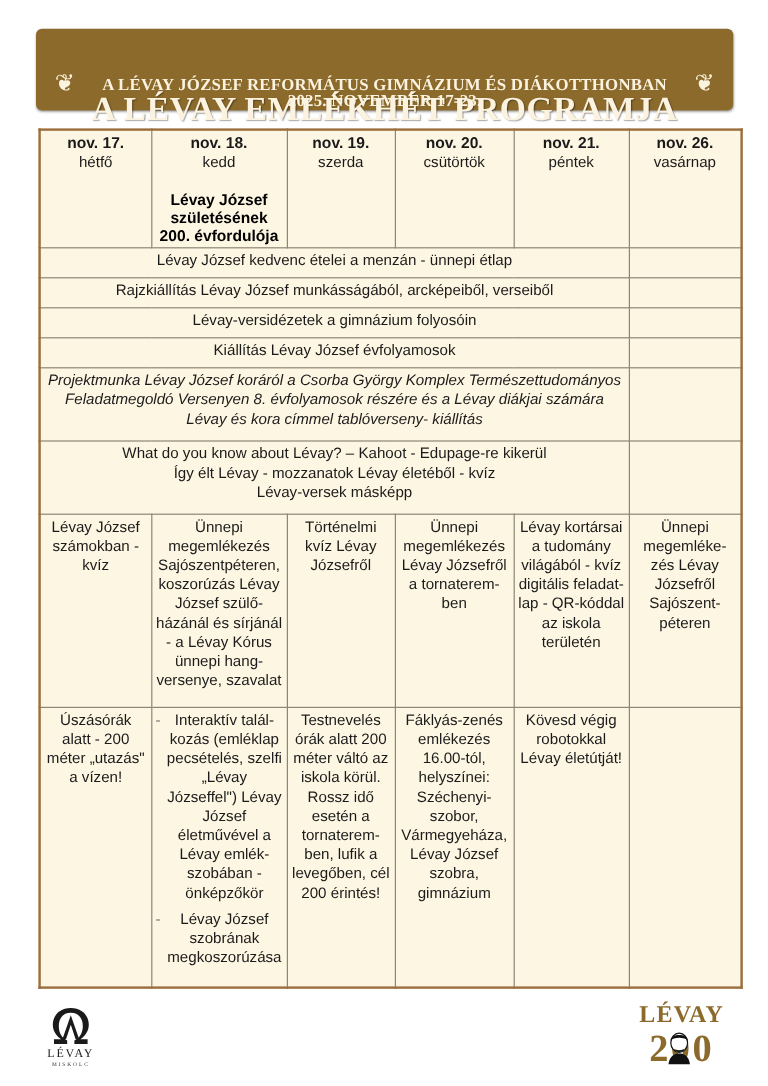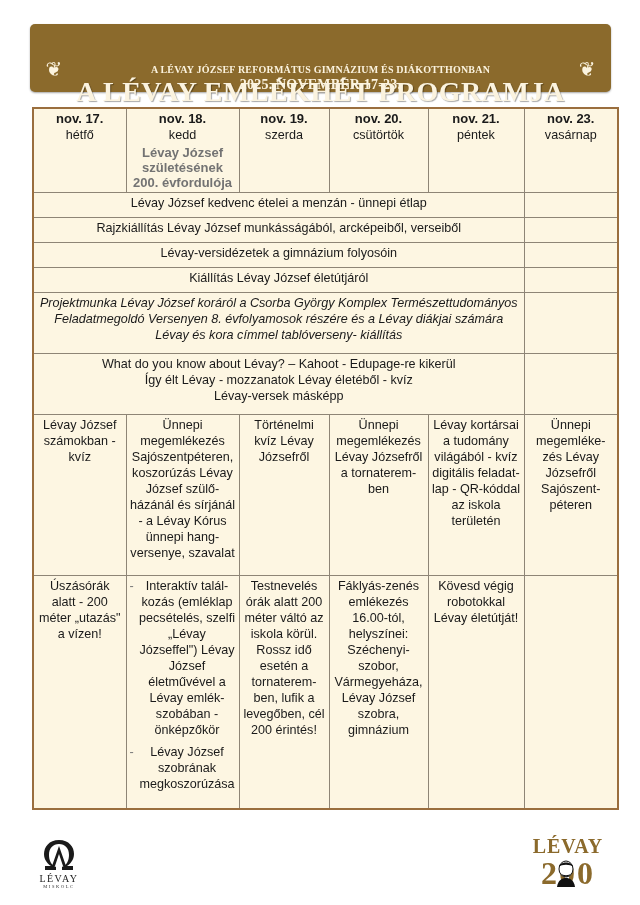--- a/index.html
+++ b/index.html
@@ -7,34 +7,34 @@
 
   .banner {
     position:absolute; left:30px; top:24px; width:581px; height:68px;
     background:#8b6a2c; border-radius:5px;
     box-shadow: 0 1px 2px rgba(0,0,0,0.35);
     color:#fbf3df; text-align:center;
   }
   .banner .title-line { position:absolute; left:0; right:0; top:6px; display:flex; justify-content:center; align-items:center; gap:14px; }
   .banner .title { font-family:"Liberation Serif", serif; font-weight:bold; font-size:28px; letter-spacing:0.5px; line-height:32px; text-shadow:1px 1px 1px rgba(0,0,0,0.35);margin-top:46px; }
   .banner .ornament { font-family:"DejaVu Serif", serif; font-size:20px; line-height:20px; color:#fbf3df; }
-  .banner .sub1 { position:absolute; left:0; right:0; top:40px; font-family:"Liberation Serif", serif; font-weight:bold; font-size:10px; letter-spacing:0.2px; }
+  .banner .sub1 { position:absolute; left:0; right:0; top:40px; font-family:"Liberation Serif", serif; font-weight:bold; font-size:14px; letter-spacing:0.2px; }
   .banner .sub2 { position:absolute; left:0; right:0; top:53px; font-family:"Liberation Serif", serif; font-weight:bold; font-size:14px; letter-spacing:0.2px; }
 
   table.program {
     position:absolute; left:32px; top:107px; width:585px;
     border-collapse:collapse; background:#fdf6e2;
     border:2px solid #9a6e3e;
     font-size:12.6px; color:#1a1a1a; line-height:16px;
     table-layout:fixed;
   }
   table.program td { border:1px solid #8e8576; vertical-align:top; padding:2px 3px;text-align:center; }
   .hdr td { text-align:center; padding-top:4px; height:79px; }
   .hdr .date { font-weight:bold; font-size:13px; }
-  .hdr .note { color:#737373; font-weight:bold; font-size:13px; line-height:15px; margin-top:2px; }
+  .hdr .note { color:#000000; font-weight:bold; font-size:13px; line-height:15px; margin-top:16px; }
   .wide td { height:20px; }
   .r-proj td { height:56px;font-style:italic; }
   .r-what td { height:56px; }
   .r-a td { height:156px; }
   .r-b td { height:228px; }
   .dash-item { position:relative; padding-left:9px; }
   .dash-item .dash { position:absolute; left:0; top:0; color:#777; }
   .dash-item + .dash-item { margin-top:6px; }
 
   .logo-left { position:absolute; left:34px; top:838px; width:50px; height:60px; text-align:center; }
@@ -90,39 +90,39 @@
     </td>
     <td>
       <div class="date">nov. 20.</div>
       <div>csütörtök</div>
     </td>
     <td>
       <div class="date">nov. 21.</div>
       <div>péntek</div>
     </td>
     <td>
-      <div class="date">nov. 23.</div>
+      <div class="date">nov. 26.</div>
       <div>vasárnap</div>
     </td>
   </tr>
 
   <tr class="wide">
     <td colspan="5"><span>Lévay József kedvenc ételei a menzán - ünnepi étlap</span></td>
     <td></td>
   </tr>
   <tr class="wide">
     <td colspan="5"><span>Rajzkiállítás Lévay József munkásságából, arcképeiből, verseiből</span></td>
     <td></td>
   </tr>
   <tr class="wide">
     <td colspan="5"><span>Lévay-versidézetek a gimnázium folyosóin</span></td>
     <td></td>
   </tr>
   <tr class="wide">
-    <td colspan="5"><span>Kiállítás Lévay József életútjáról</span></td>
+    <td colspan="5"><span>Kiállítás Lévay József évfolyamosok</span></td>
     <td></td>
   </tr>
   <tr class="r-proj">
     <td colspan="5">
       <div>Projektmunka Lévay József koráról a Csorba György Komplex Természettudományos</div>
       <div>Feladatmegoldó Versenyen 8. évfolyamosok részére és a Lévay diákjai számára</div>
       <div>Lévay és kora címmel tablóverseny- kiállítás</div>
     </td>
     <td></td>
   </tr>

